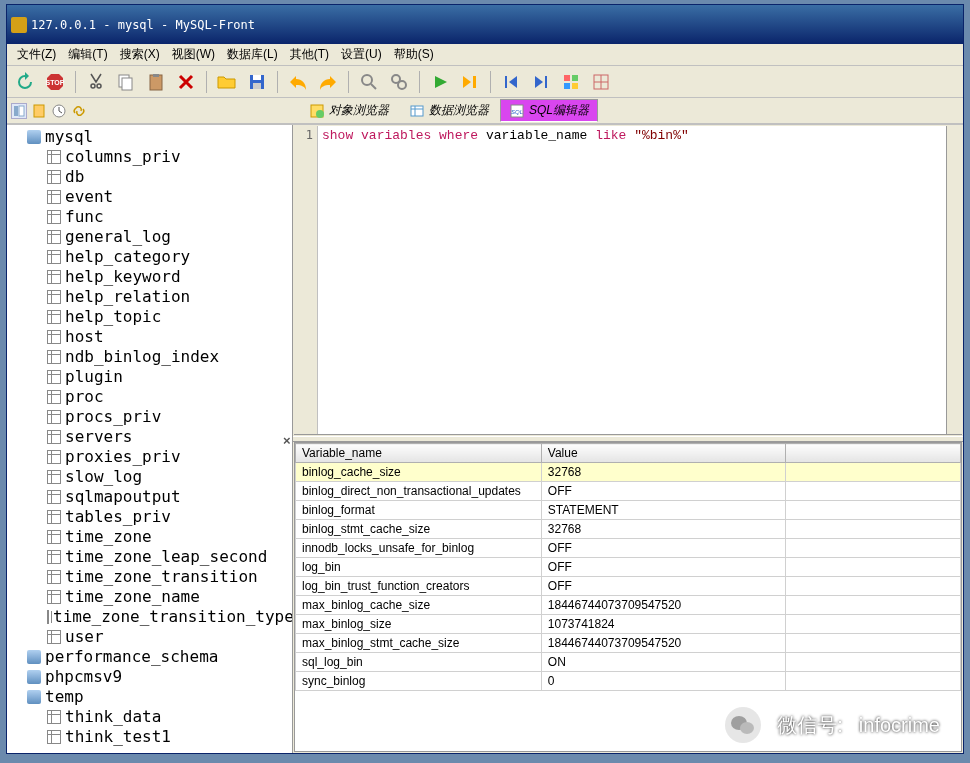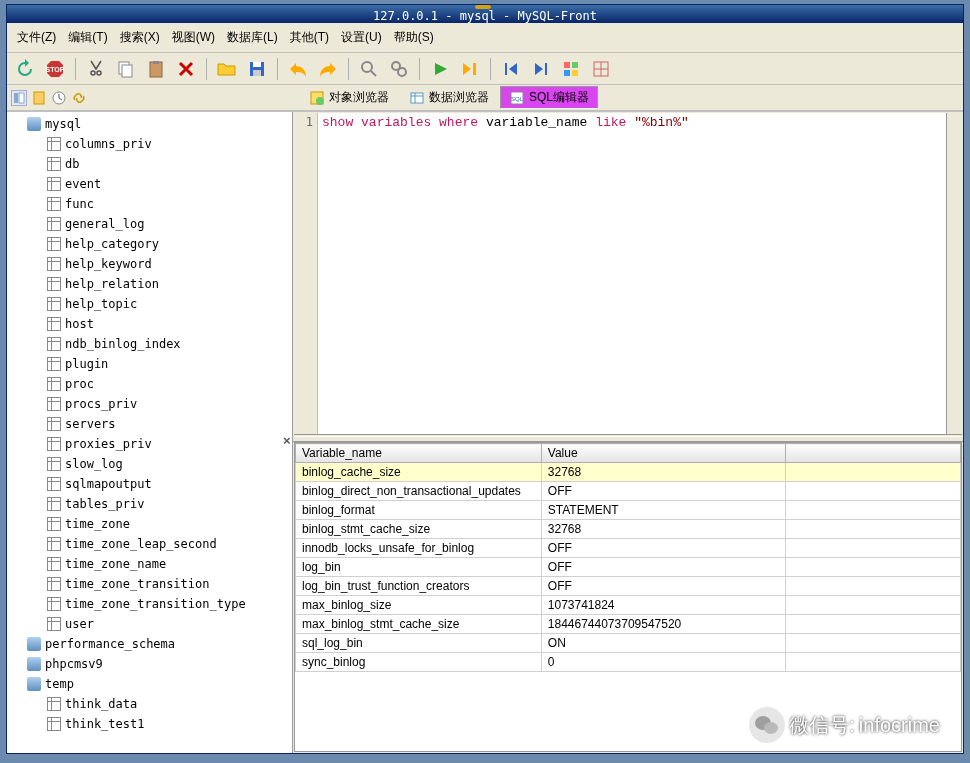--- a/index.html
+++ b/index.html
@@ -17,38 +17,37 @@
   left: 6px;
   top: 4px;
   width: 958px;
   height: 750px;
   background: #ece9d8;
   border: 1px solid #0a246a;
   display: flex;
   flex-direction: column;
 }
 .titlebar {
-  height: 18px;
+  height: 39px;
   background: linear-gradient(to bottom, #3a6ea5, #0a246a);
   color: #fff;
   display: flex;
   align-items: center;
   padding: 0 4px;
   font-family: "SimSun", monospace;
   font-size: 12px;
-  flex-direction: column;
 }
 .titlebar .app-icon {
   width: 16px; height: 16px;
   background: #d4a017;
   margin-right: 4px;
   border-radius: 2px;
 }
 .menubar {
-  height: 30px;
+  height: 22px;
   background: #ece9d8;
   display: flex;
   align-items: center;
   padding: 0 4px;
   border-bottom: 1px solid #c0c0c0;
 }
 .menubar span {
   padding: 2px 6px;
   cursor: default;
 }
@@ -66,37 +65,37 @@
 .secondary-bar {
   height: 26px;
   background: #ece9d8;
   display:flex;
   align-items:center;
   padding: 0 4px;
   border-bottom: 1px solid #c0c0c0;
 }
 .secondary-bar .left-group { display:flex; gap:4px; width:285px; }
 .secondary-bar .tab-group { display:flex; gap:2px; margin-left:4px;}
-.view-tab { display:flex; align-items:flex-end; padding:2px 8px; background:#ece9d8; border:1px solid transparent; font-size:12px; gap:4px;}
+.view-tab { display:flex; align-items:flex-end; padding:2px 8px; background:#ece9d8; border:1px solid transparent; font-size:12px; gap:4px;font-style:italic;}
 .view-tab.active { background:#d946ef; border:1px solid #999; border-bottom:1px solid #fff;}
 .small-icon { width:16px; height:16px; display:inline-flex; align-items:center; justify-content:center;}
 .content {
   flex:1;
   display:flex;
   overflow:hidden;
   border-top:1px solid #c0c0c0;
 }
 .tree-panel {
   width: 286px;
   background:#fff;
   border-right:1px solid #999;
   overflow-y:auto;
   padding: 2px 0;
 }
-.tree-item { display:flex; align-items:center; padding:1px 4px 1px 20px; white-space:nowrap; font-family:"SimSun", monospace; font-size:12px; line-height:18px;}
+.tree-item { display:flex; align-items:center; padding:1px 4px 1px 20px; white-space:nowrap; font-family:"SimSun", monospace; font-size:16px; line-height:18px;}
 .tree-item.level1 { padding-left:20px;}
 .tree-item.level2 { padding-left:40px;}
 .tree-db-icon { width:14px; height:14px; margin-right:4px; display:inline-block; background:linear-gradient(to bottom,#b0d0f0,#6090c0); border-radius:2px;}
 .tree-table-icon { width:14px; height:14px; margin-right:4px; display:inline-block; border:1px solid #888; background:#fff; position:relative;}
 .tree-table-icon::before { content:''; position:absolute; left:0; top:3px; right:0; height:1px; background:#888;}
 .tree-table-icon::after { content:''; position:absolute; left:3px; top:0; bottom:0; width:1px; background:#888;}
 .right-panel { flex:1; display:flex; flex-direction:column; background:#ece9d8;}
 .editor-area { flex:1; background:#fff; display:flex; border-bottom:1px solid #999; overflow:hidden; margin:1px;}
 .gutter { width:24px; background:#ece9d8; border-right:1px solid #c0c0c0; text-align:right; padding:2px 4px 0 0; font-family:monospace; font-size:12px; color:#666;}
 .code { flex:1; padding:2px 4px; font-family:"Courier New", monospace; font-size:13px; white-space:pre;}
@@ -105,21 +104,21 @@
 .kw-red { color:#800000;}
 .splitter-x { height:6px; background:#ece9d8; border-top:1px solid #fff; border-bottom:1px solid #999; position:relative;}
 .splitter-x .close-x { position:absolute; left:-10px; top:-4px; font-weight:bold; color:#555; font-size:13px;}
 .result-area { height:310px; background:#fff; overflow:auto; margin:0 1px 1px 1px; border:1px solid #999;}
 .result-table { border-collapse:collapse; width:auto;}
 .result-table th { background:linear-gradient(to bottom,#fdfdfd,#e4e4e4); border:1px solid #b0b0b0; padding:2px 6px; text-align:left; font-weight:normal; font-size:12px;}
 .result-table th:first-child { width:248px;}
 .result-table th:nth-child(2){ width:260px;margin-top:14px;}
 .result-table td { border:1px solid #d0d0d0; padding:2px 6px; font-size:12px;}
 .result-table tr.sel td { background:#ffffcc;}
-.watermark { position:absolute; right:30px; bottom:20px; display:flex; align-items:center; gap:4px; color:#fff; font-size:20px; text-shadow:0 0 3px #000;text-align:center;}
+.watermark { position:absolute; right:30px; bottom:20px; display:flex; align-items:center; gap:16px; color:#fff; font-size:20px; text-shadow:0 0 3px #000;text-align:center;}
 .watermark .wx-icon { width:36px; height:36px; border-radius:50%; background:#e0e0e0; display:flex; align-items:center; justify-content:center; opacity:0.8;}
 .right-scroll { width:16px; background:#ece9d8; border-left:1px solid #999;}
 </style>
 </head>
 <body>
 
 <div class="window">
   <div class="titlebar">
     <span class="app-icon"></span>
     <span>127.0.0.1 - mysql - MySQL-Front</span>
@@ -392,25 +391,25 @@
         <div class="tree-item level2">
           <span class="tree-table-icon"></span>
           <span>time_zone</span>
         </div>
         <div class="tree-item level2">
           <span class="tree-table-icon"></span>
           <span>time_zone_leap_second</span>
         </div>
         <div class="tree-item level2">
           <span class="tree-table-icon"></span>
+          <span>time_zone_transition</span>
+        </div>
+        <div class="tree-item level2">
+          <span class="tree-table-icon"></span>
           <span>time_zone_name</span>
-        </div>
-        <div class="tree-item level2">
-          <span class="tree-table-icon"></span>
-          <span>time_zone_transition</span>
         </div>
         <div class="tree-item level2">
           <span class="tree-table-icon"></span>
           <span>time_zone_transition_type</span>
         </div>
         <div class="tree-item level2">
           <span class="tree-table-icon"></span>
           <span>user</span>
         </div>
         <div class="tree-item level1">
@@ -480,20 +479,25 @@
                 <td></td>
               </tr>
               <tr>
                 <td>log_bin</td>
                 <td>OFF</td>
                 <td></td>
               </tr>
               <tr>
                 <td>log_bin_trust_function_creators</td>
                 <td>OFF</td>
+                <td></td>
+              </tr>
+              <tr>
+                <td>max_binlog_cache_size</td>
+                <td>18446744073709547520</td>
                 <td></td>
               </tr>
               <tr>
                 <td>max_binlog_size</td>
                 <td>1073741824</td>
                 <td></td>
               </tr>
               <tr>
                 <td>max_binlog_stmt_cache_size</td>
                 <td>18446744073709547520</td>

